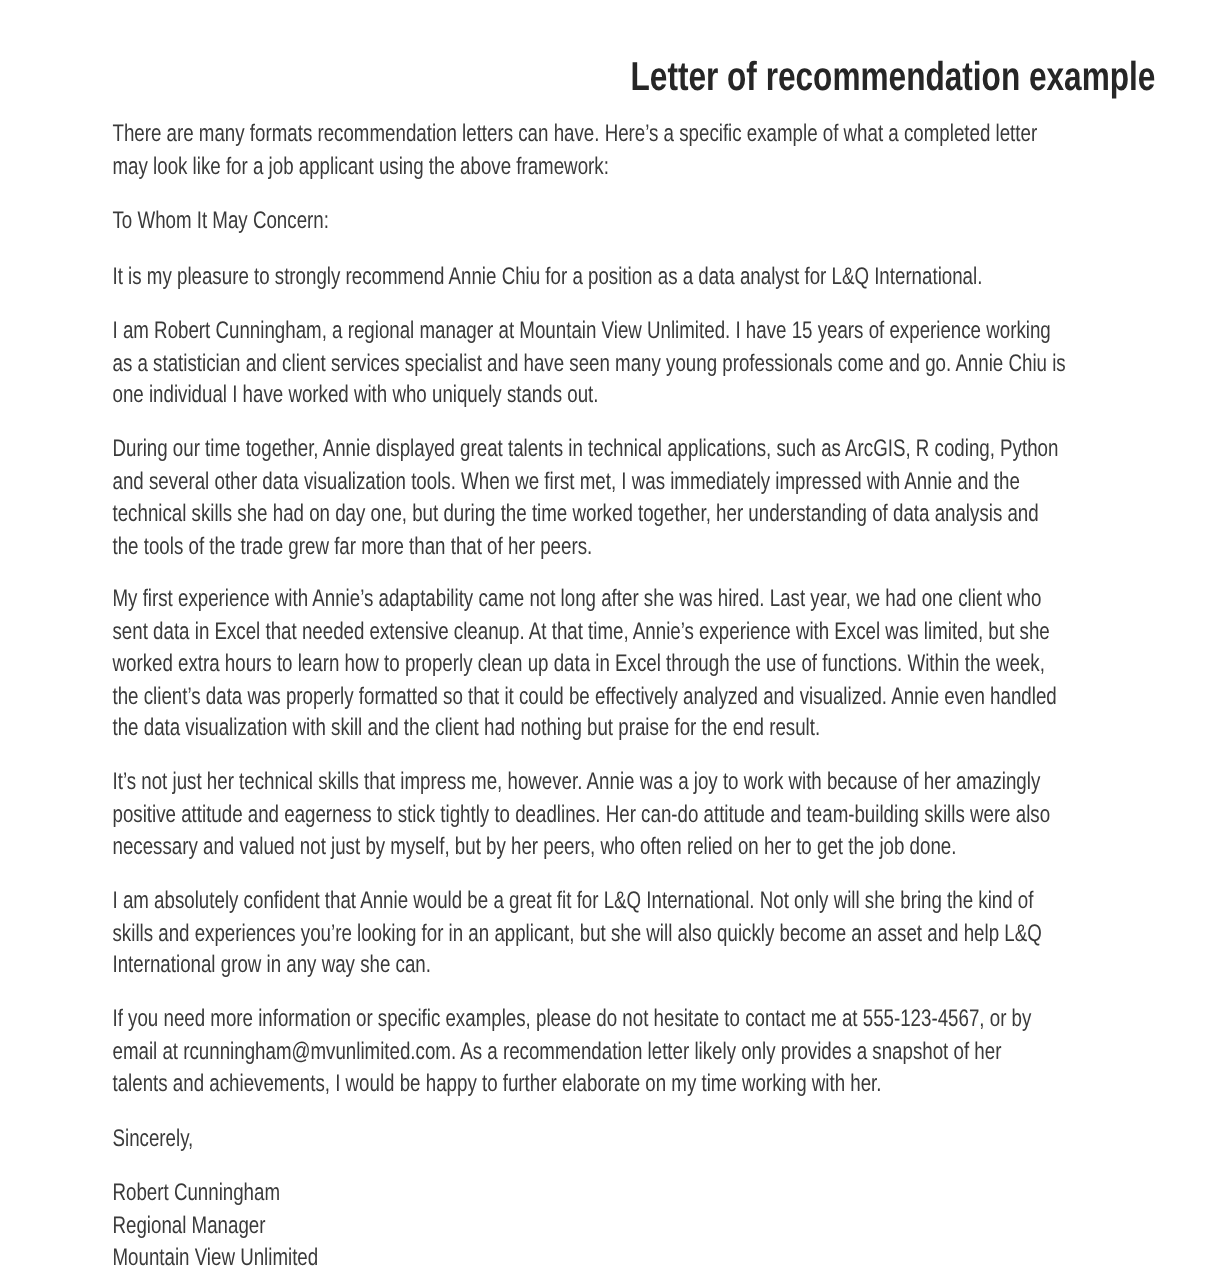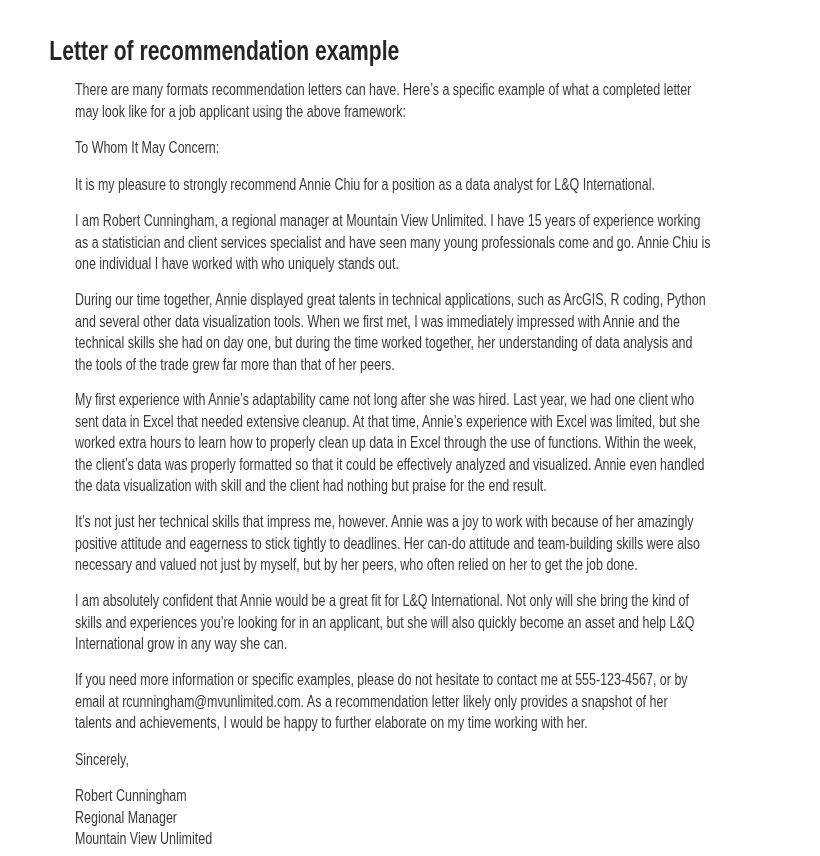--- a/index.html
+++ b/index.html
@@ -1,19 +1,19 @@
 <!DOCTYPE html>
 <html><head>
 <meta charset="utf-8">
 <style>
   html, body { margin:0; padding:0; background:#ffffff; }
   body { width:820px; height:856px; overflow:hidden; position:relative; }
   .page { position:absolute; left:0; top:0; width:820px; }
   .title {
-    position:absolute; left:0; width:820px; top:36px; text-align:left;
+    position:absolute; left:0; width:820px; top:36px; text-align:right;
     font-family:"Liberation Sans", sans-serif; font-weight:bold; font-size:27px;
     color:#262626; text-decoration:underline; text-decoration-thickness:2px; text-underline-offset:3px;
   }
   .title span { display:inline-block; transform:scaleX(0.78); transform-origin:center; }
   .p {
     position:absolute; left:75px; width:880px;
     font-family:"Liberation Sans", sans-serif; font-size:16px; line-height:21.5px;
     color:#3a3a3a; transform:scaleX(0.78); transform-origin:left top; white-space:nowrap;
   }
   .p .ln { display:block; }

